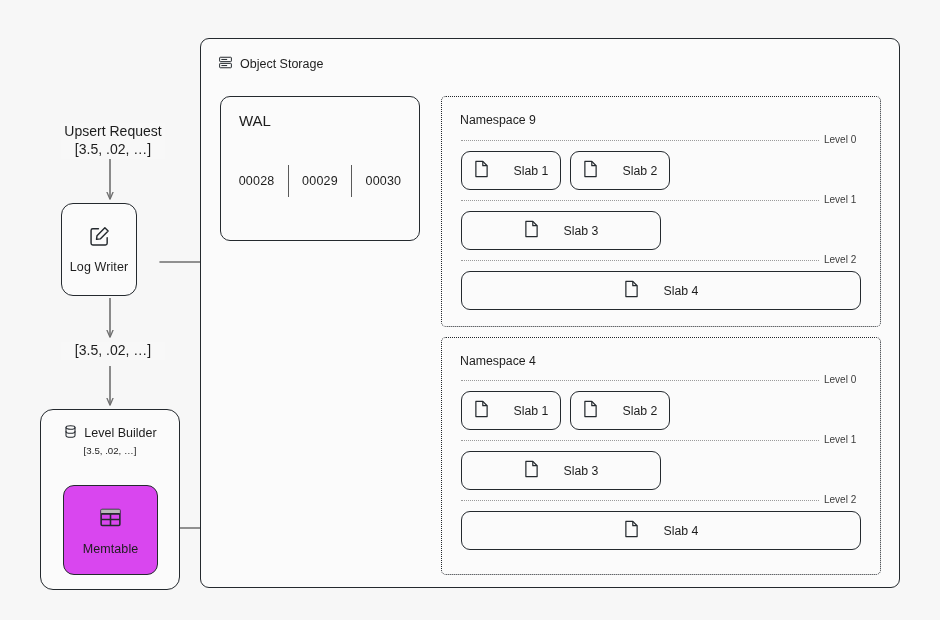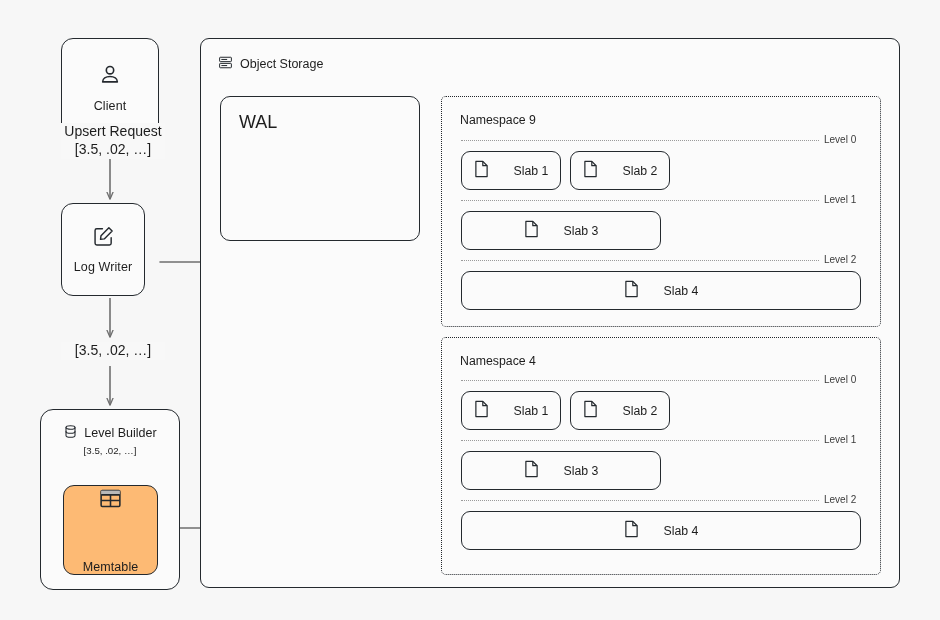--- a/index.html
+++ b/index.html
@@ -43,21 +43,21 @@
     color: #1d1d1d;
     text-align: center;
     line-height: 1.28;
     white-space: nowrap;
     background: #f8f8f8;
     padding: 0 3px;
   }
   #client-sub { left: 61px; top: 123px; width: 98px; }
 
   
-  #logwriter { left: 61px; top: 203px; width: 84px; height: 93px; }
+  #logwriter { left: 61px; top: 203px; width: 76px; height: 93px; }
   #logwriter .node-label { margin-top: 8px; }
 
   #mid-label { left: 61px; top: 342px; width: 98px; }
 
   
   #indexbuilder {
     left: 40px; top: 409px; width: 140px; height: 181px;
     border-radius: 13px;
     justify-content: flex-start;
     padding-top: 14px;
@@ -66,25 +66,25 @@
     display: flex; align-items: center; gap: 6px;
     font-size: 12.5px;
   }
   #ib-sub {
     font-size: 9.7px; margin-top: 3px; color: #1d1d1d;
   }
   #memtable {
     position: absolute;
     left: 63px; top: 485px; width: 95px; height: 90px;
     box-sizing: border-box;
-    background: #fdba74;
+    background: #d946ef;
     border: 1.3px solid #24292e;
     border-radius: 11px;
     display: flex; flex-direction: column;
-    align-items: center; justify-content: space-between;
+    align-items: center; justify-content: center;
   }
   #memtable .node-label { margin-top: 8px; }
 
   
   #objstore {
     position: absolute;
     left: 200px; top: 38px; width: 700px; height: 550px;
     box-sizing: border-box;
     background: #fbfbfb;
     border: 1.2px solid #24292e;
@@ -100,21 +100,21 @@
   #wal {
     position: absolute;
     left: 220px; top: 96px; width: 200px; height: 145px;
     box-sizing: border-box;
     background: #fbfbfb;
     border: 1.3px solid #24292e;
     border-radius: 10px;
   }
   #wal-title {
     position: absolute; left: 18px; top: 15px;
-    font-size: 18px;
+    font-size: 15px;
   }
   #wal-segs {
     position: absolute; left: 0; top: 68px; width: 100%;
     display: flex; align-items: center; justify-content: center;
   }
   .wal-seg {
     font-size: 12.5px;
     width: 62px; text-align: center;
     letter-spacing: .2px;
   }
@@ -175,29 +175,20 @@
 
     <line x1="110" y1="298" x2="110" y2="337" stroke="#6f6f6f" stroke-width="1.6" marker-end="url(#ah)"></line>
 
     <line x1="110" y1="366" x2="110" y2="405" stroke="#6f6f6f" stroke-width="1.6" marker-end="url(#ah)"></line>
 
     <path d="M160,262 L373,262 Q380,262 380,255 L380,203" fill="none" stroke="#6f6f6f" stroke-width="1.6" stroke-linecap="round" marker-end="url(#ah)"></path>
 
     <path d="M160,528 L302,528 Q310,528 310,520 L310,417 Q310,409 318,409 L456,409" fill="none" stroke="#6f6f6f" stroke-width="1.6" stroke-linecap="round" marker-end="url(#ah)"></path>
   </svg>
 
-  <div class="node" id="client">
-    <span class="icon">
-      <svg width="26" height="26" viewBox="0 0 24 24" fill="none" stroke="#24292e" stroke-width="1.5" stroke-linecap="round" stroke-linejoin="round">
-        <circle cx="12" cy="7.6" r="3.4"></circle>
-        <path d="M5.2 18.4c0-3.1 3-5 6.8-5s6.8 1.9 6.8 5z"></path>
-      </svg>
-    </span>
-    <span class="node-label">Client</span>
-  </div>
   <div class="edge-label" id="client-sub">
     <div>Upsert Request</div>
     <div>[3.5, .02, …]</div>
   </div>
 
   <div class="node" id="logwriter">
     <span class="icon">
       <svg width="23" height="23" viewBox="0 0 24 24" fill="none" stroke="#24292e" stroke-width="1.5" stroke-linecap="round" stroke-linejoin="round">
         <path d="M20 13.2V19a1.8 1.8 0 0 1-1.8 1.8H5A1.8 1.8 0 0 1 3.2 19V5.8A1.8 1.8 0 0 1 5 4h5.9"></path>
         <path d="M17.6 2.9 21 6.3l-8.2 8.2-3.9.5.5-3.9z"></path>
@@ -240,20 +231,27 @@
         <rect x="2.6" y="3.6" width="18.8" height="7" rx="1.1"></rect>
         <rect x="2.6" y="13.4" width="18.8" height="7" rx="1.1"></rect>
         <path d="M6 7.1h8M6 16.9h8" stroke-linecap="round"></path>
       </svg>
     </span>
     <span>Object Storage</span>
   </div>
 
   <div id="wal">
     <div id="wal-title">WAL</div>
+    <div id="wal-segs">
+      <div class="wal-seg">00028</div>
+      <div class="wal-div"></div>
+      <div class="wal-seg">00029</div>
+      <div class="wal-div"></div>
+      <div class="wal-seg">00030</div>
+    </div>
   </div>
 
   <div class="namespace" id="ns1"></div>
   <div class="ns-title" style="left:460px; top:113px;">Namespace 9</div>
 
   <div class="level-line" style="left:461px; top:140px; width:358px;"></div>
   <div class="level-label" style="left:824px; top:134px;">Level 0</div>
   <div class="slab" style="left:461px; top:151px; width:100px; height:39px;">
     <span class="icon">
       <svg width="15" height="18" viewBox="0 0 16 19" fill="none" stroke="#24292e" stroke-width="1.3" stroke-linejoin="round">

